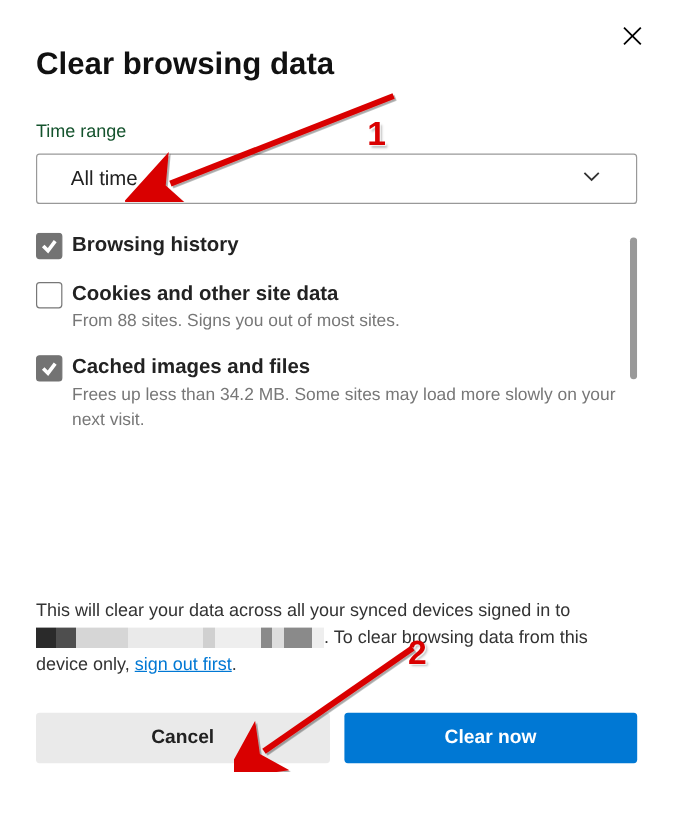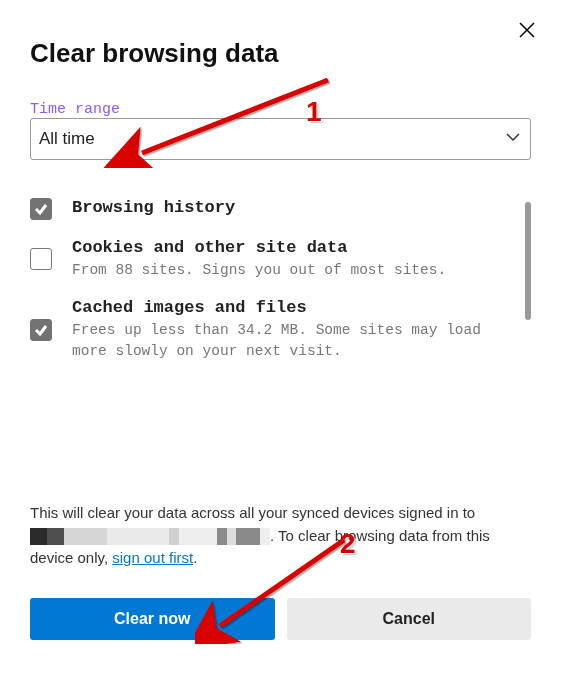--- a/index.html
+++ b/index.html
@@ -25,51 +25,50 @@
     .close-btn svg { stroke: #000; stroke-width: 1.5; }
     .title {
       font-size: 26px;
       font-weight: 700;
       color: #111;
       margin-top: 18px;
       margin-bottom: 32px;
     }
     .field-label {
       font-size: 15px;
-      color: #8b5cf6;
-      font-family: Liberation Mono, monospace;
+      color: #14532d;
+      margin-bottom: 10px;
     }
     .select {
       border: 1px solid #999;
       border-radius: 3px;
       height: 42px;
       display: flex;
       align-items: center;
       justify-content: space-between;
-      padding: 0 8px;
-      cursor: pointer;
-      margin-bottom: 38px;
+      padding: 0 28px;
+      cursor: pointer;
+      margin-bottom: 24px;
     }
     .select-value { font-size: 17px; color: #222; }
     .select-chevron svg { stroke: #333; stroke-width: 1.5; fill: none; }
     .scroll-area {
       position: relative;
       height: 284px;
       overflow: hidden;
     }
     .checklist {
       display: flex;
       flex-direction: column;
       gap: 18px;
     }
     .check-row {
       display: flex;
-      gap: 20px;
-      align-items: center;
-      font-family: Liberation Mono, monospace;
+      gap: 8px;
+      align-items: flex-start;
     }
     .checkbox {
       width: 22px;
       height: 22px;
       border: 1.5px solid #777;
       border-radius: 3px;
       flex-shrink: 0;
       display: flex;
       align-items: center;
       justify-content: center;
@@ -229,22 +228,22 @@
   </div>
   <div class="scrollbar"></div>
   <div class="fade"></div>
 </div>
 
 <p class="footer-text">
   <span>This will clear your data across all your synced devices signed in to </span><span class="redaction"></span><span>. To clear browsing data from this device only, </span><span class="link">sign out first</span><span>.</span>
 </p>
 
 <div class="button-row">
+  <div class="btn secondary">Cancel</div>
   <div class="btn primary">Clear now</div>
-  <div class="btn secondary">Cancel</div>
 </div>
 
 <svg class="annot-layer" width="561" height="685">
   <defs>
     <marker id="ah" viewBox="0 0 12 12" refX="2" refY="6" markerWidth="10" markerHeight="10" orient="auto">
       <path d="M0,0 L12,6 L0,12 L3,6 Z" fill="#d90000"></path>
     </marker>
     <filter id="ds" x="-20%" y="-20%" width="140%" height="140%">
       <feDropShadow dx="1.5" dy="1.5" stdDeviation="0.6" flood-opacity="0.35"></feDropShadow>
     </filter>

